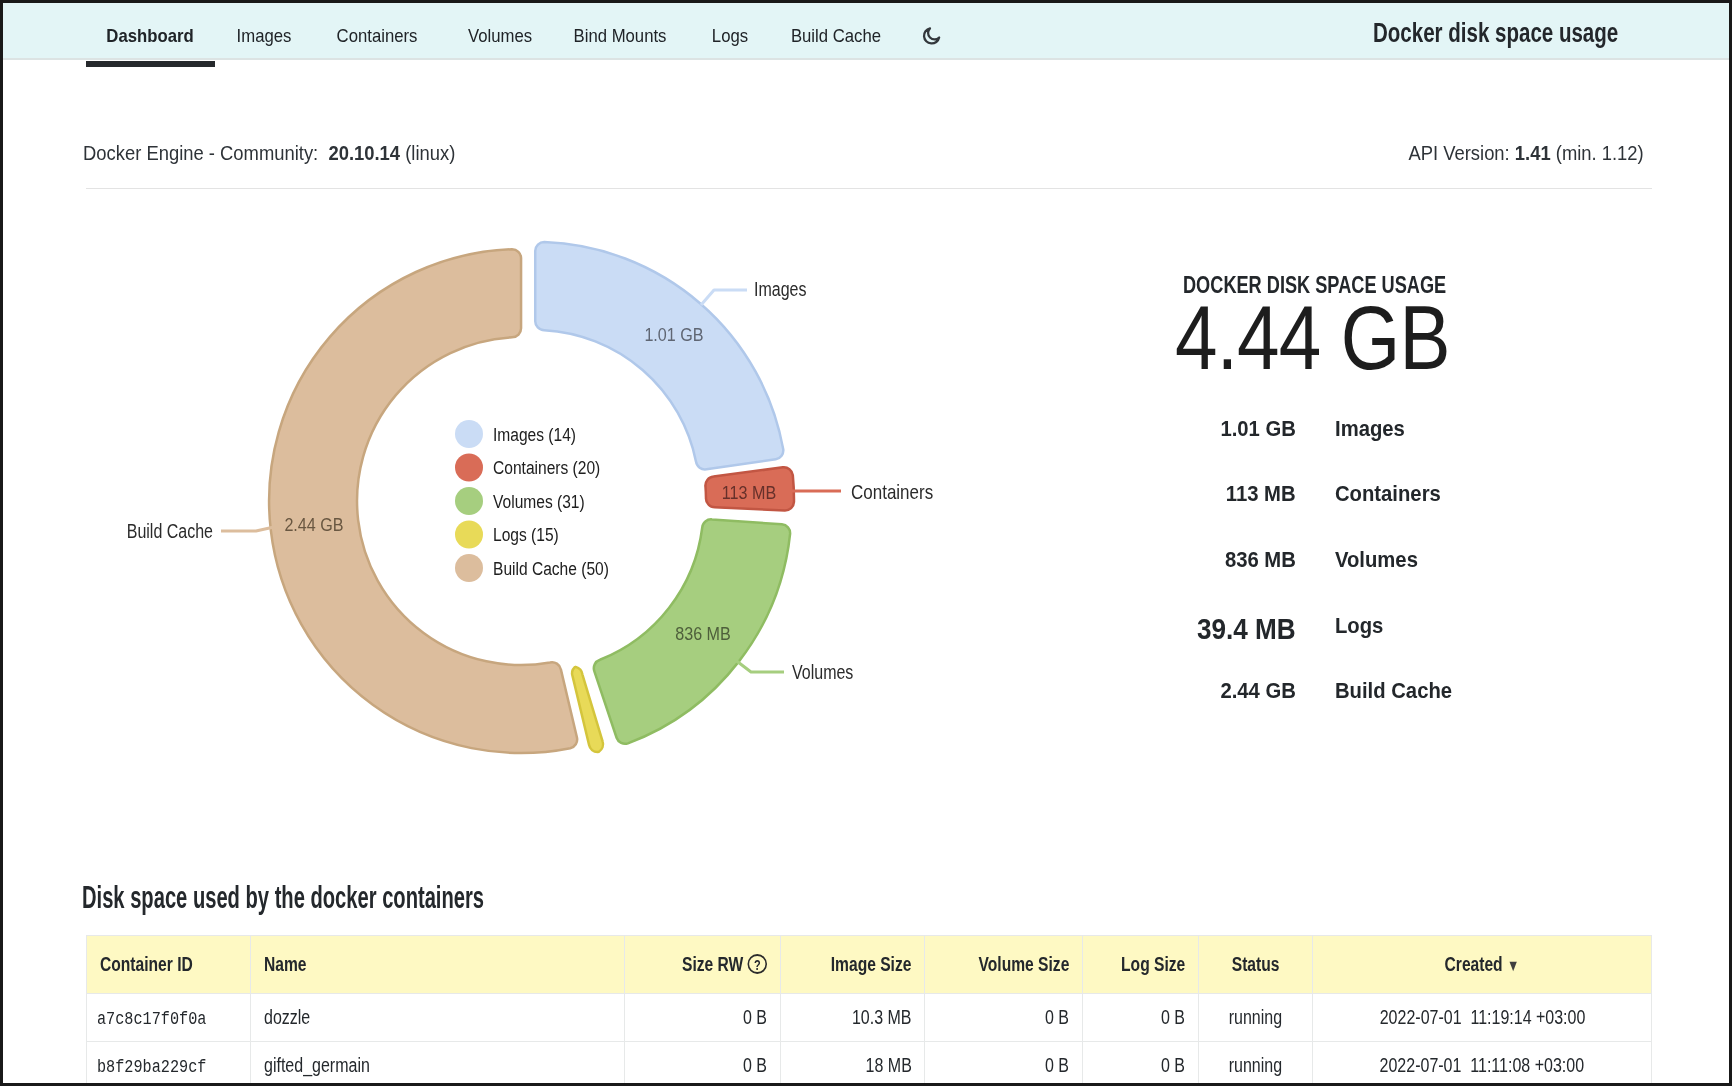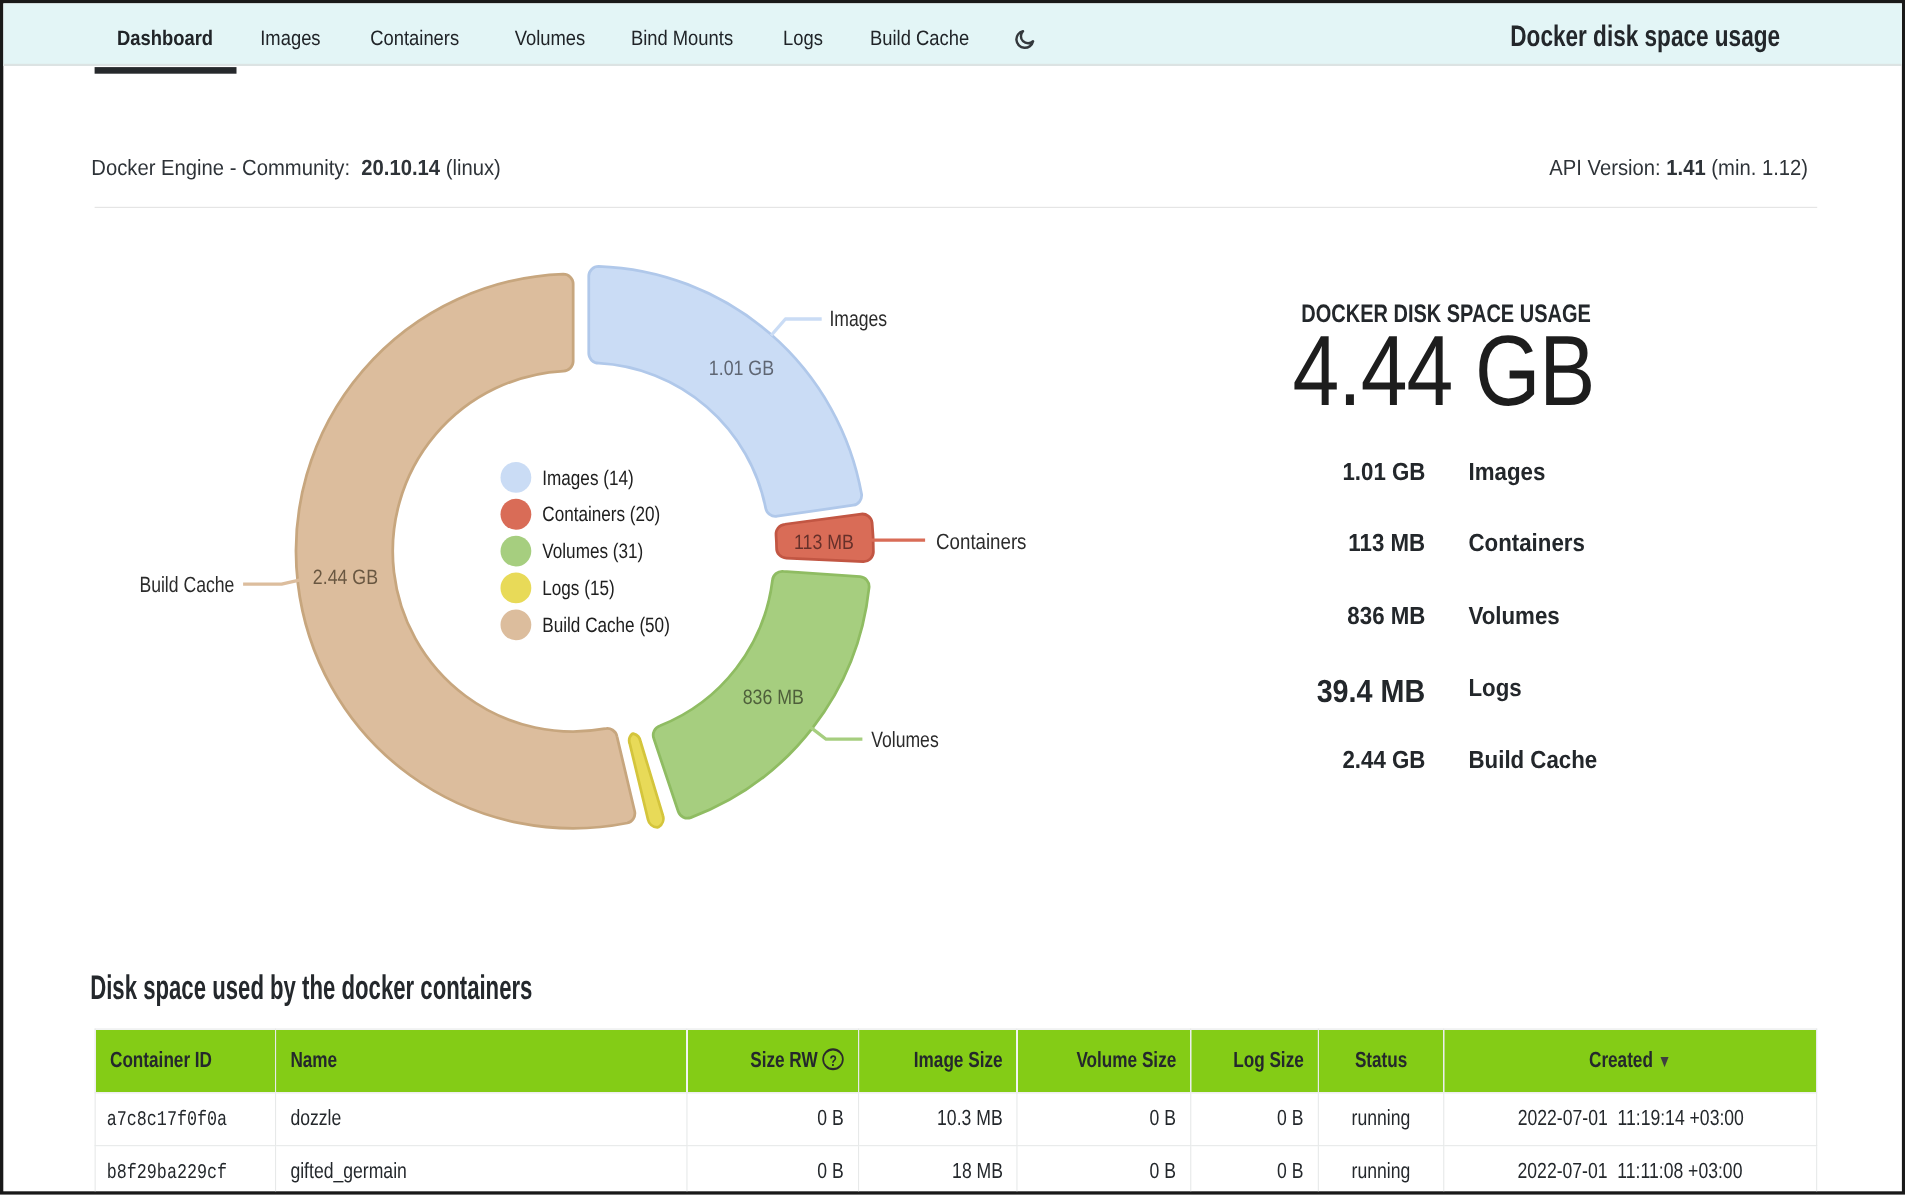--- a/index.html
+++ b/index.html
@@ -21,21 +21,21 @@
   .engineline { position:absolute; top:139px; left:80px; font-size:20px; color:#2e3338;
      transform:scaleX(0.92); transform-origin:left top; white-space:nowrap;}
   .apiline { position:absolute; top:139px; right:85px; font-size:20px; color:#2e3338;
      transform:scaleX(0.92); transform-origin:right top; white-space:nowrap;}
   .hr1 { position:absolute; top:185px; left:83px; width:1566px; height:1px; background:#e3e3e3; }
   .section-h { position:absolute; top:877px; left:79px; font-size:31px; font-weight:bold; color:#24282c;
      transform:scaleX(0.65); transform-origin:left top; white-space:nowrap; }
   table.ctable { position:absolute; left:83px; top:932px; width:1566px;
     border-collapse:collapse; font-size:20px; color:#24282c; border:1px solid #e7e9e9; }
   table.ctable th, table.ctable td { border:1px solid #e7e9e9; overflow:hidden; }
-  table.ctable th { background:#84cc16; font-weight:bold; height:58px; }
+  table.ctable th { background:#fef9c3; font-weight:bold; height:58px; }
   table.ctable td { height:48px; }
   th.created-h { background:#eeeeee;text-align:center; }
   .mono .cs { font-family:"Liberation Mono", monospace; font-size:19px; --sx:0.73; }
   td.mono { padding-left:10px; }
   .cs { display:inline-block; transform:scaleX(var(--sx,0.8)); white-space:nowrap; }
   .tl .cs, th.tl .cs { transform-origin:left center; }
   .tr .cs, th.tr .cs { transform-origin:right center; }
   .tc .cs, th.tc .cs { transform-origin:center center; }
   .tl { text-align:left; padding-left:13px; }
   .tr { text-align:right; padding-right:13px; }

